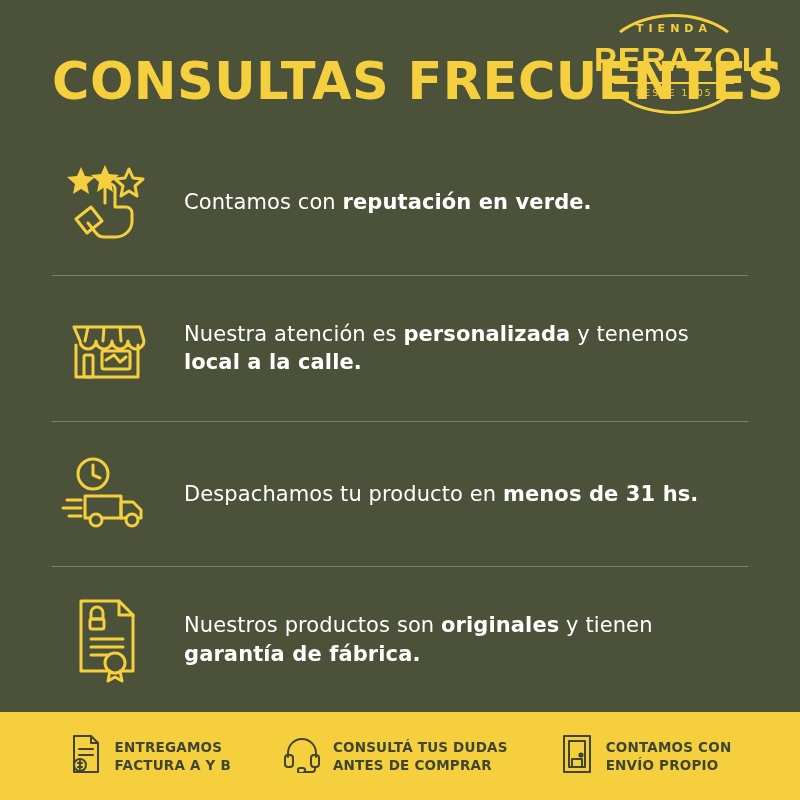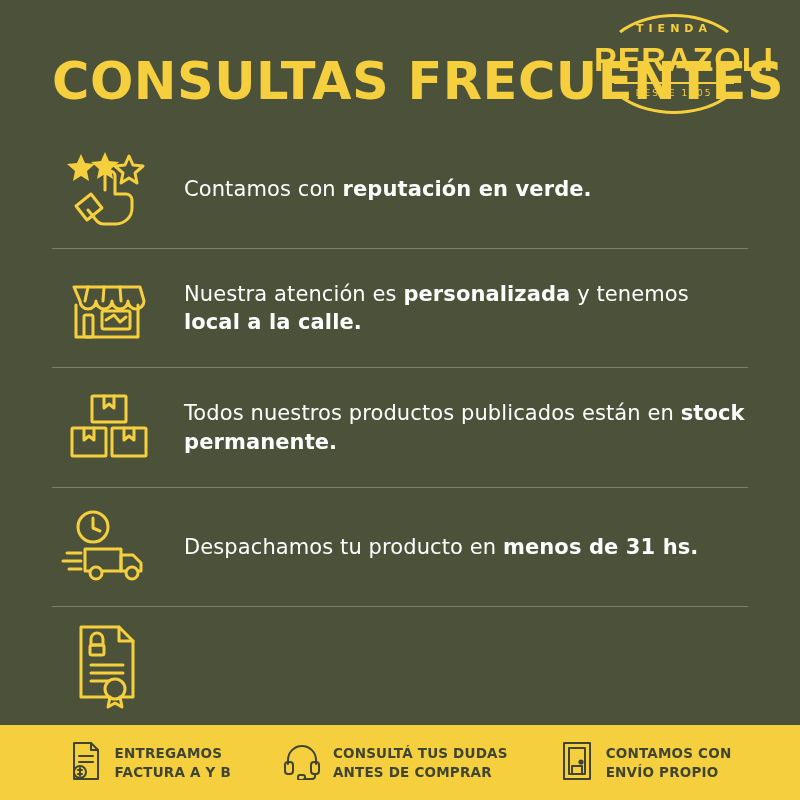--- a/index.html
+++ b/index.html
@@ -132,21 +132,21 @@
   .row-text {
     color: #ffffff;
     font-size: 21px;
     line-height: 1.35;
     font-family: "DejaVu Sans", sans-serif;
     letter-spacing: 0.1px;
   }
   .row-text b { color: #ffffff; font-weight: bold; }
   
   .footer {
-    height: 75px;
+    height: 88px;
     flex: none;
     background: #f5cf3d;
     display: flex;
     align-items: center;
     justify-content: center;
     gap: 52px;
     padding: 0 30px;
   }
   .foot-item {
     display: flex;
@@ -209,33 +209,20 @@
           <line x1="54" y1="16" x2="55" y2="30"></line>
           <path d="M10,34 L10,66 L72,66 L72,34"></path>
           <rect x="36" y="40" width="28" height="18" rx="2"></rect>
           <path d="M40,49 l8,-5 l6,7 l6,-5"></path>
           <rect x="18" y="44" width="9" height="22" rx="2"></rect>
         </svg>
       </div>
       <div class="row-text">Nuestra atención es <b>personalizada</b> y tenemos <b>local a la calle.</b></div>
     </div>
 
-    <div class="row">
-      <div class="row-icon">
-        <svg width="82" height="76" viewBox="0 0 82 76" fill="none" stroke="#f5cf3d" stroke-width="3" stroke-linejoin="round" stroke-linecap="round">
-          <rect x="26" y="6" width="34" height="26" rx="1"></rect>
-          <path d="M38,6 L38,18 L43,14 L48,18 L48,6"></path>
-          <rect x="6" y="38" width="34" height="28" rx="1"></rect>
-          <path d="M18,38 L18,50 L23,46 L28,50 L28,38"></path>
-          <rect x="46" y="38" width="34" height="28" rx="1"></rect>
-          <path d="M58,38 L58,50 L63,46 L68,50 L68,38"></path>
-        </svg>
-      </div>
-      <div class="row-text">Todos nuestros productos publicados están en <b>stock permanente.</b></div>
-    </div>
 
     <div class="row">
       <div class="row-icon">
         <svg width="92" height="76" viewBox="0 0 92 76" fill="none" stroke="#f5cf3d" stroke-width="3" stroke-linejoin="round" stroke-linecap="round">
           <circle cx="32" cy="18" r="15"></circle>
           <path d="M32,9 L32,19 L39,22"></path>
           <path d="M24,40 L60,40 L60,62 L24,62 Z"></path>
           <path d="M60,46 L72,46 L80,54 L80,62 L60,62 Z"></path>
           <circle cx="35" cy="64" r="6" fill="#4c5239"></circle>
           <circle cx="71" cy="64" r="6" fill="#4c5239"></circle>
@@ -254,20 +241,21 @@
           <path d="M52,4 L52,18 L66,18"></path>
           <path d="M24,16 a6,6 0 0 1 12,0 L36,22 L24,22 Z"></path>
           <rect x="23" y="22" width="14" height="10" rx="2"></rect>
           <line x1="24" y1="42" x2="56" y2="42"></line>
           <line x1="24" y1="50" x2="56" y2="50"></line>
           <line x1="24" y1="58" x2="44" y2="58"></line>
           <circle cx="48" cy="66" r="10" fill="#4c5239"></circle>
           <path d="M43,74 L41,84 L48,80 L55,84 L53,74"></path>
         </svg>
       </div>
+      <div class="row-text">Nuestros productos son <b>originales</b> y tienen <b>garantía de fábrica.</b></div>
     </div>
 
   </div>
 
   <div class="footer">
 
     <div class="foot-item">
       <span>
         <svg width="34" height="42" viewBox="0 0 34 42" fill="none" stroke="#3f4530" stroke-width="2" stroke-linejoin="round" stroke-linecap="round">
           <path d="M5,3 L22,3 L29,10 L29,39 L5,39 Z"></path>

